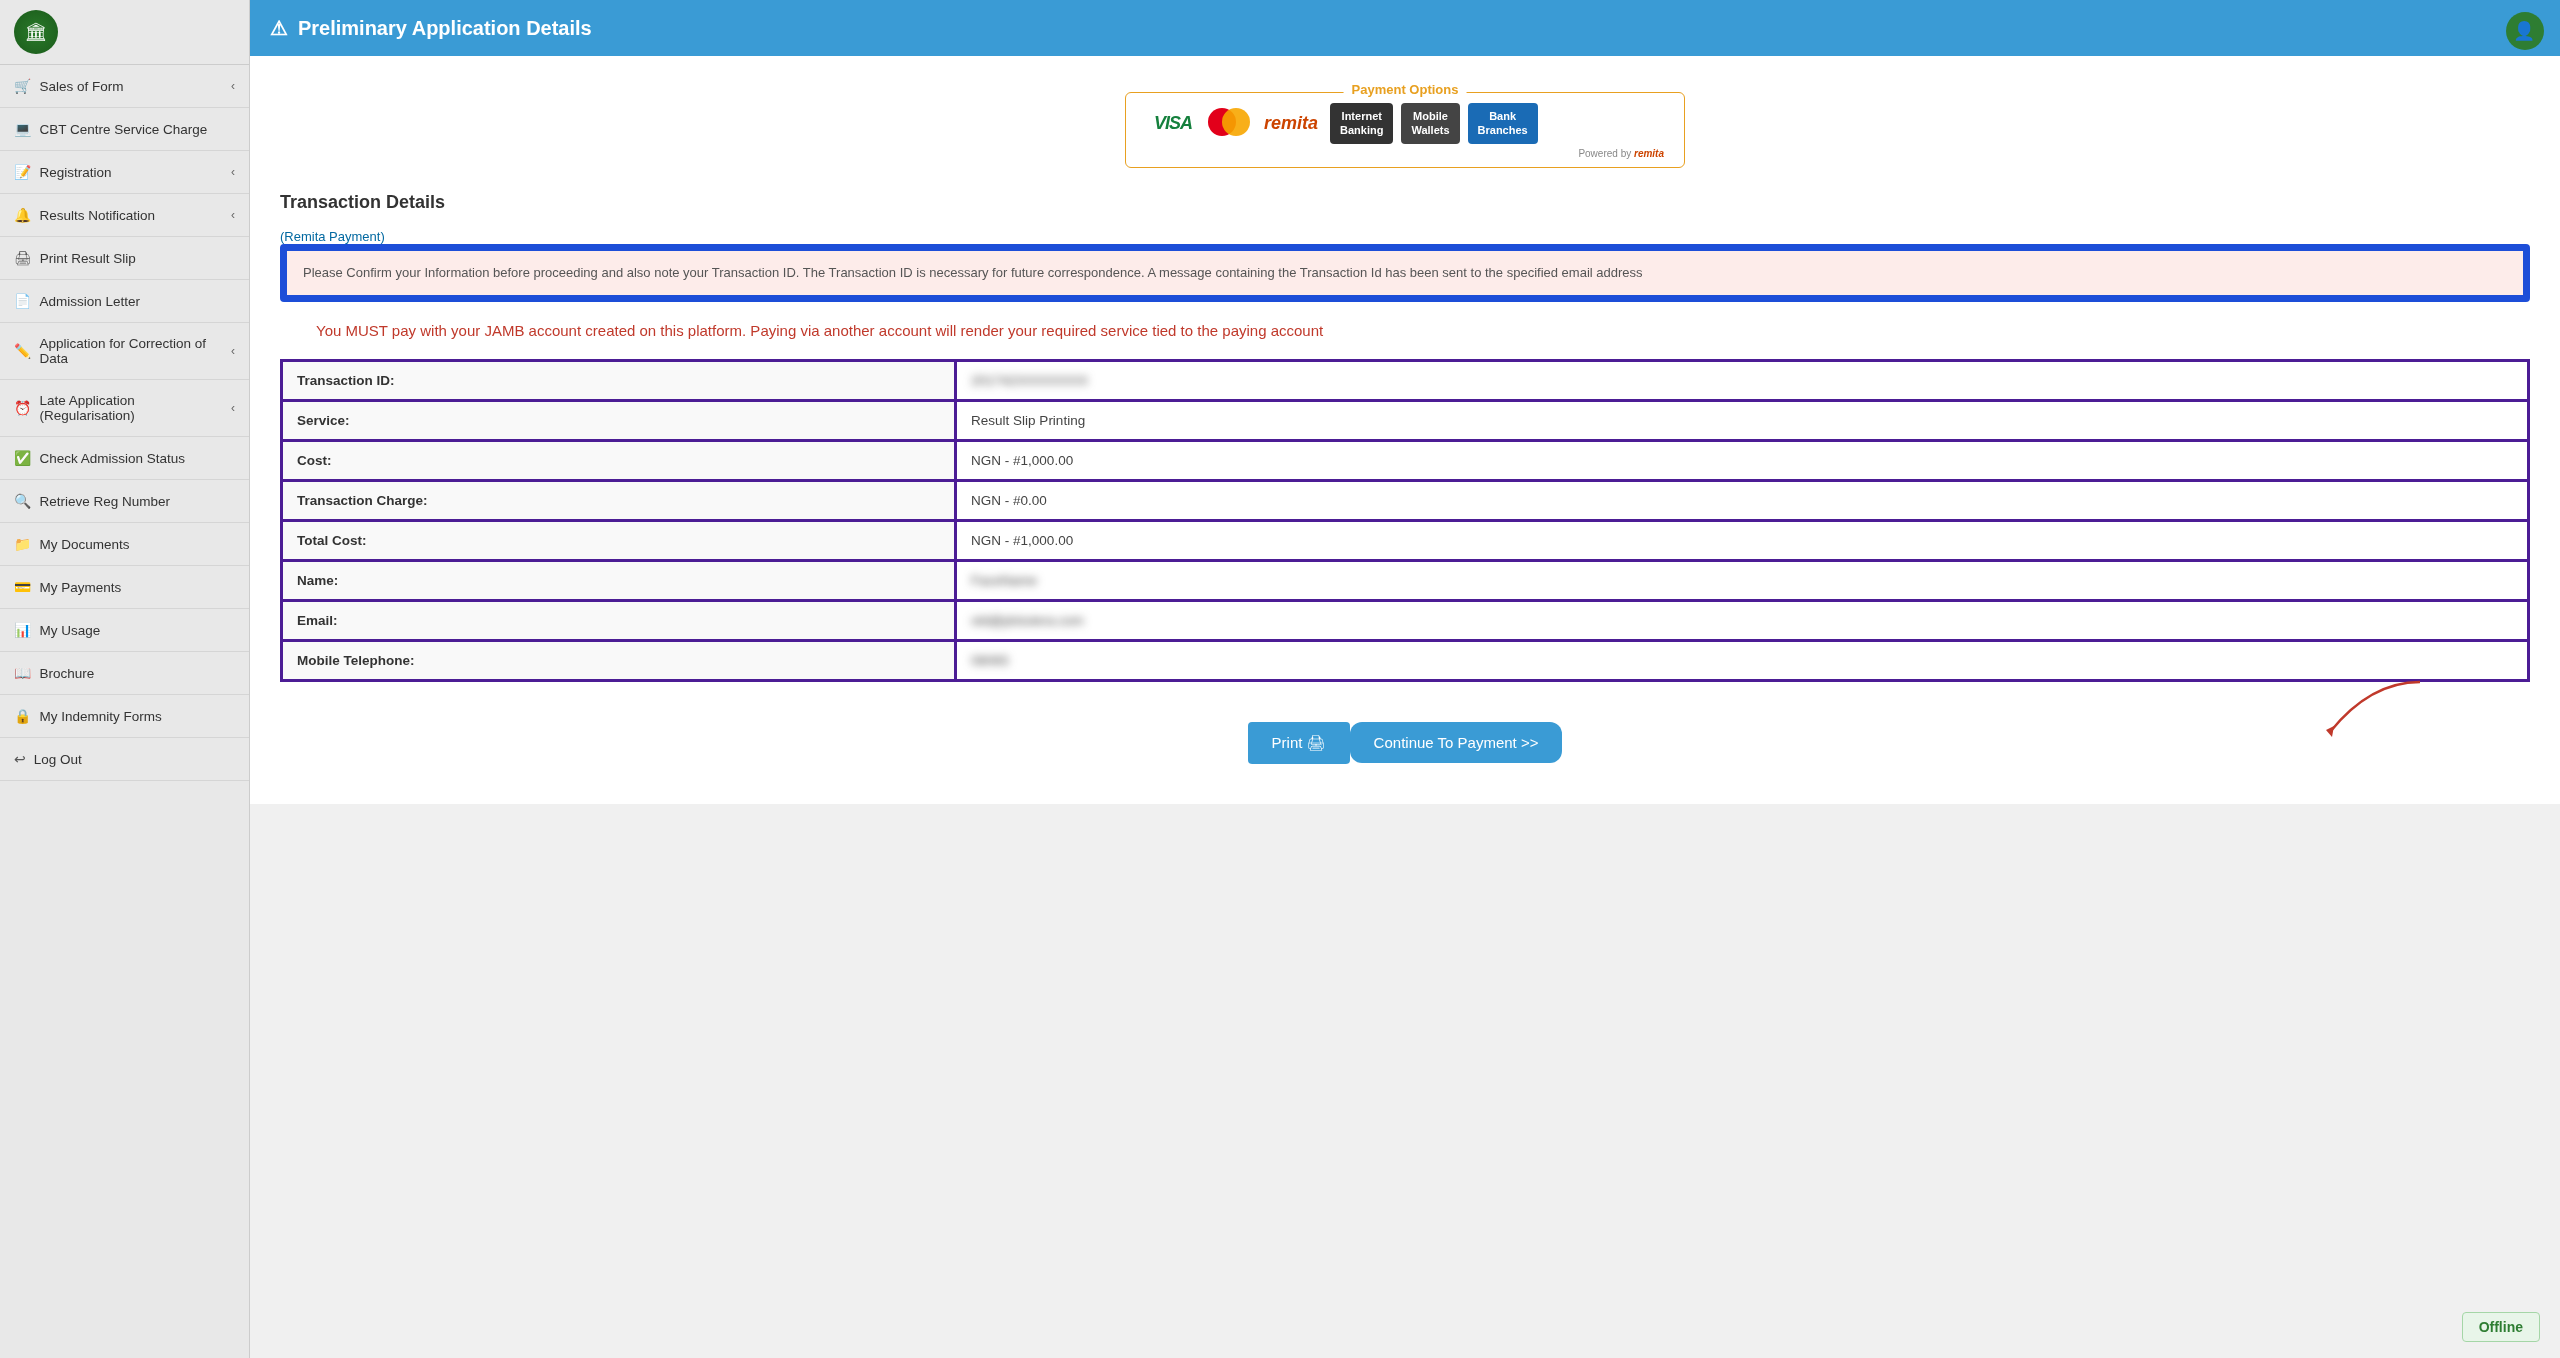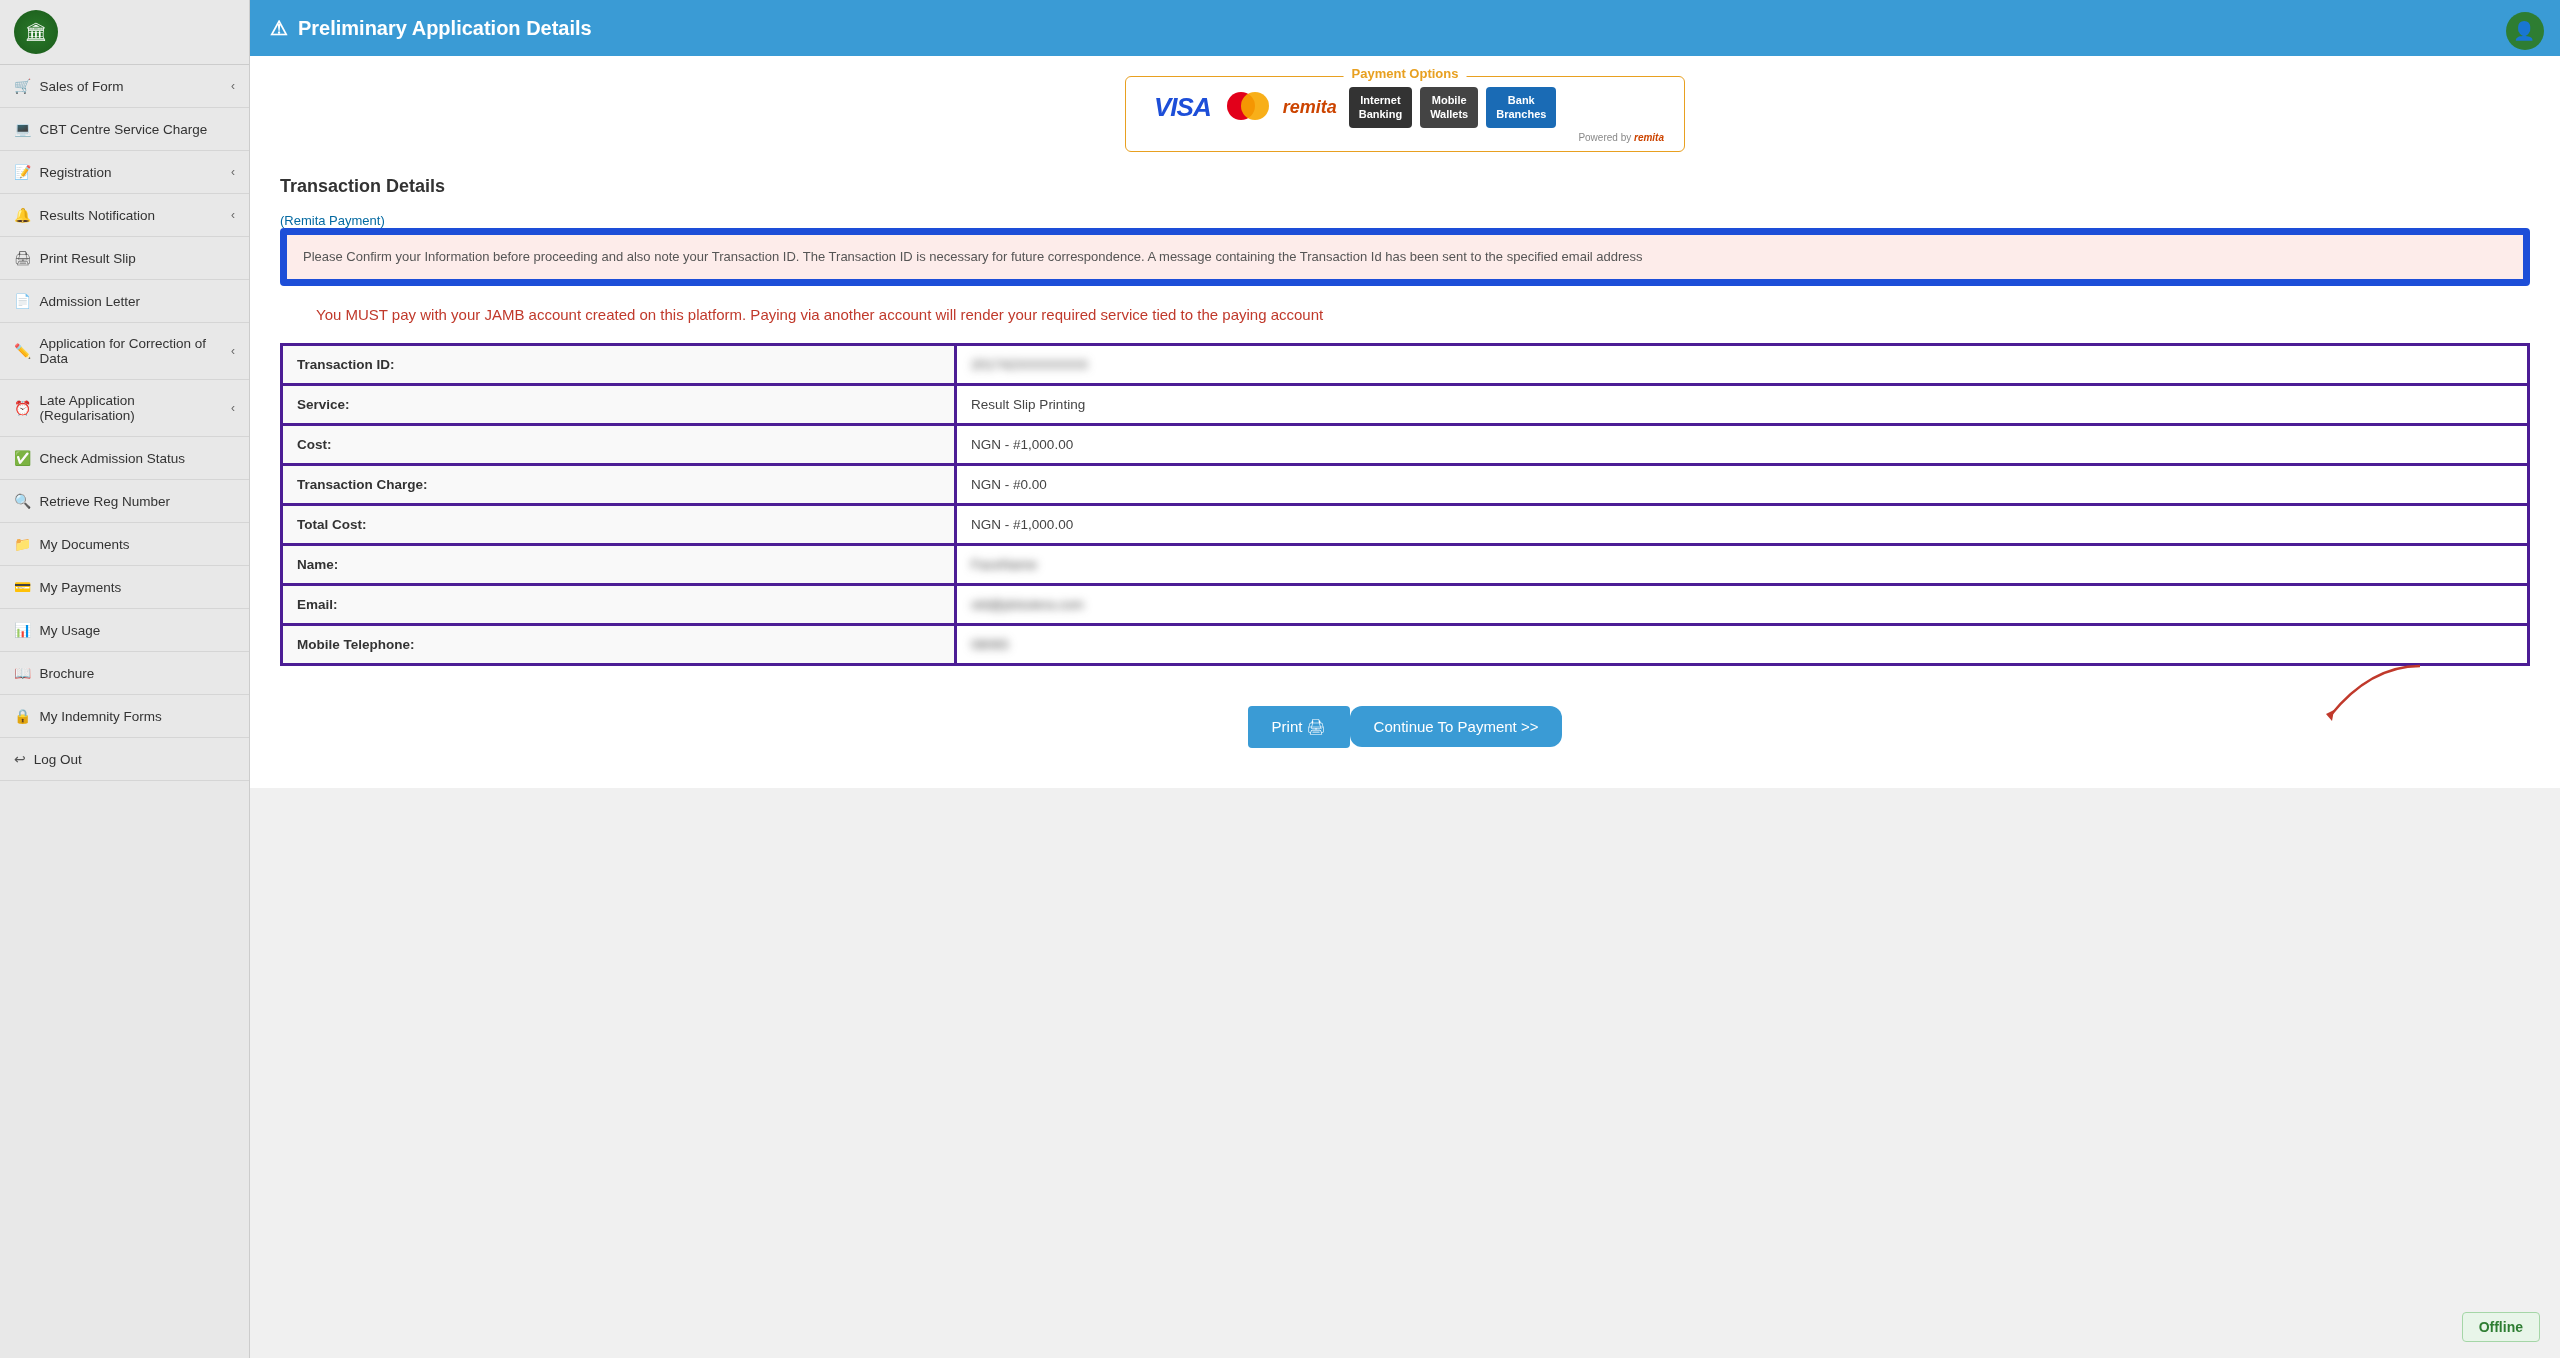--- a/index.html
+++ b/index.html
@@ -62,21 +62,21 @@
       align-items: center;
       justify-content: space-between;
       font-size: 20px;
       font-weight: bold;
     }
 
     
     .content-area {
       background: white;
       margin: 0;
-      padding: 20px 30px 30px 30px;
+      padding: 36px 30px 30px 30px;
     }
 
     
     .payment-options-container {
       display: flex;
       justify-content: center;
       margin-bottom: 24px;
     }
     .payment-options-box {
       border: 1.5px solid #e8a020;
@@ -98,23 +98,23 @@
       font-weight: bold;
       white-space: nowrap;
     }
     .payment-logos {
       display: flex;
       align-items: center;
       gap: 8px;
       flex-wrap: wrap;
     }
     .visa-logo {
-      font-size: 26px;
+      font-size: 18px;
       font-weight: 900;
-      color: #1d4ed8;
+      color: #15803d;
       font-style: italic;
       letter-spacing: -1px;
       padding: 4px 8px;
     }
     .mastercard-logo {
       width: 44px;
       height: 30px;
       position: relative;
       display: inline-block;
     }

